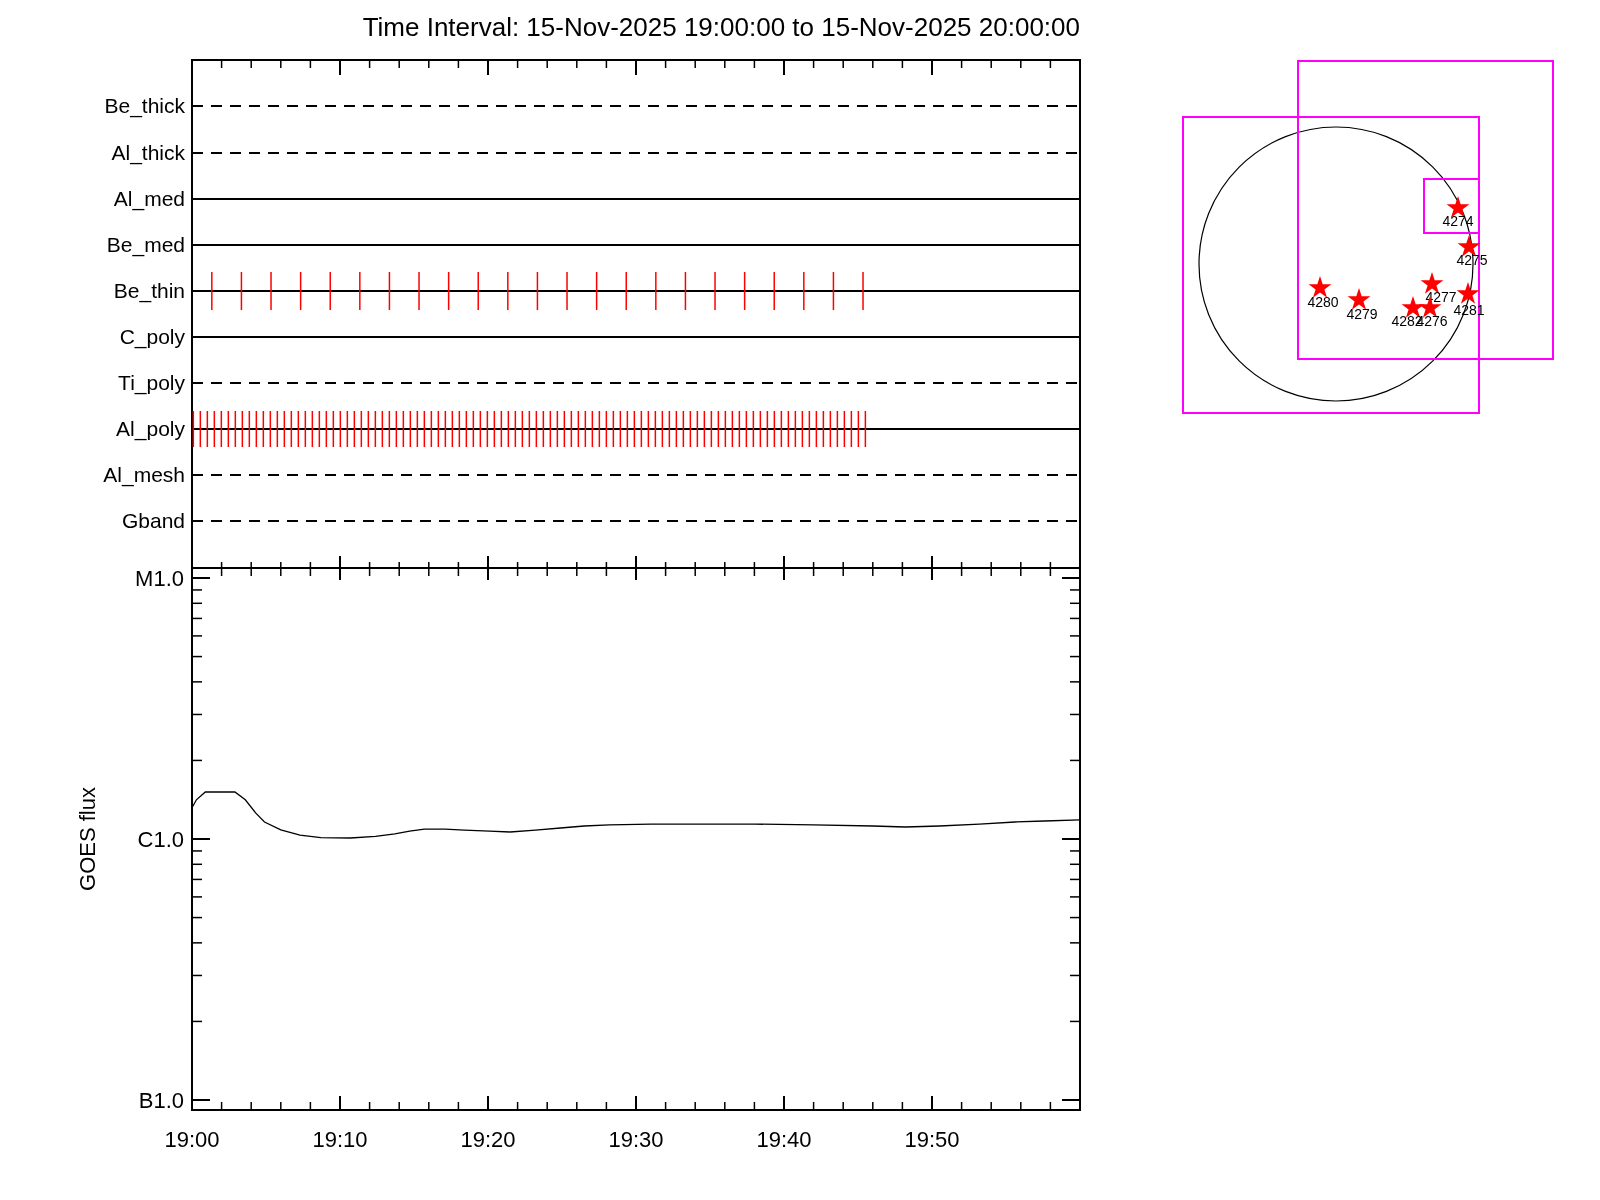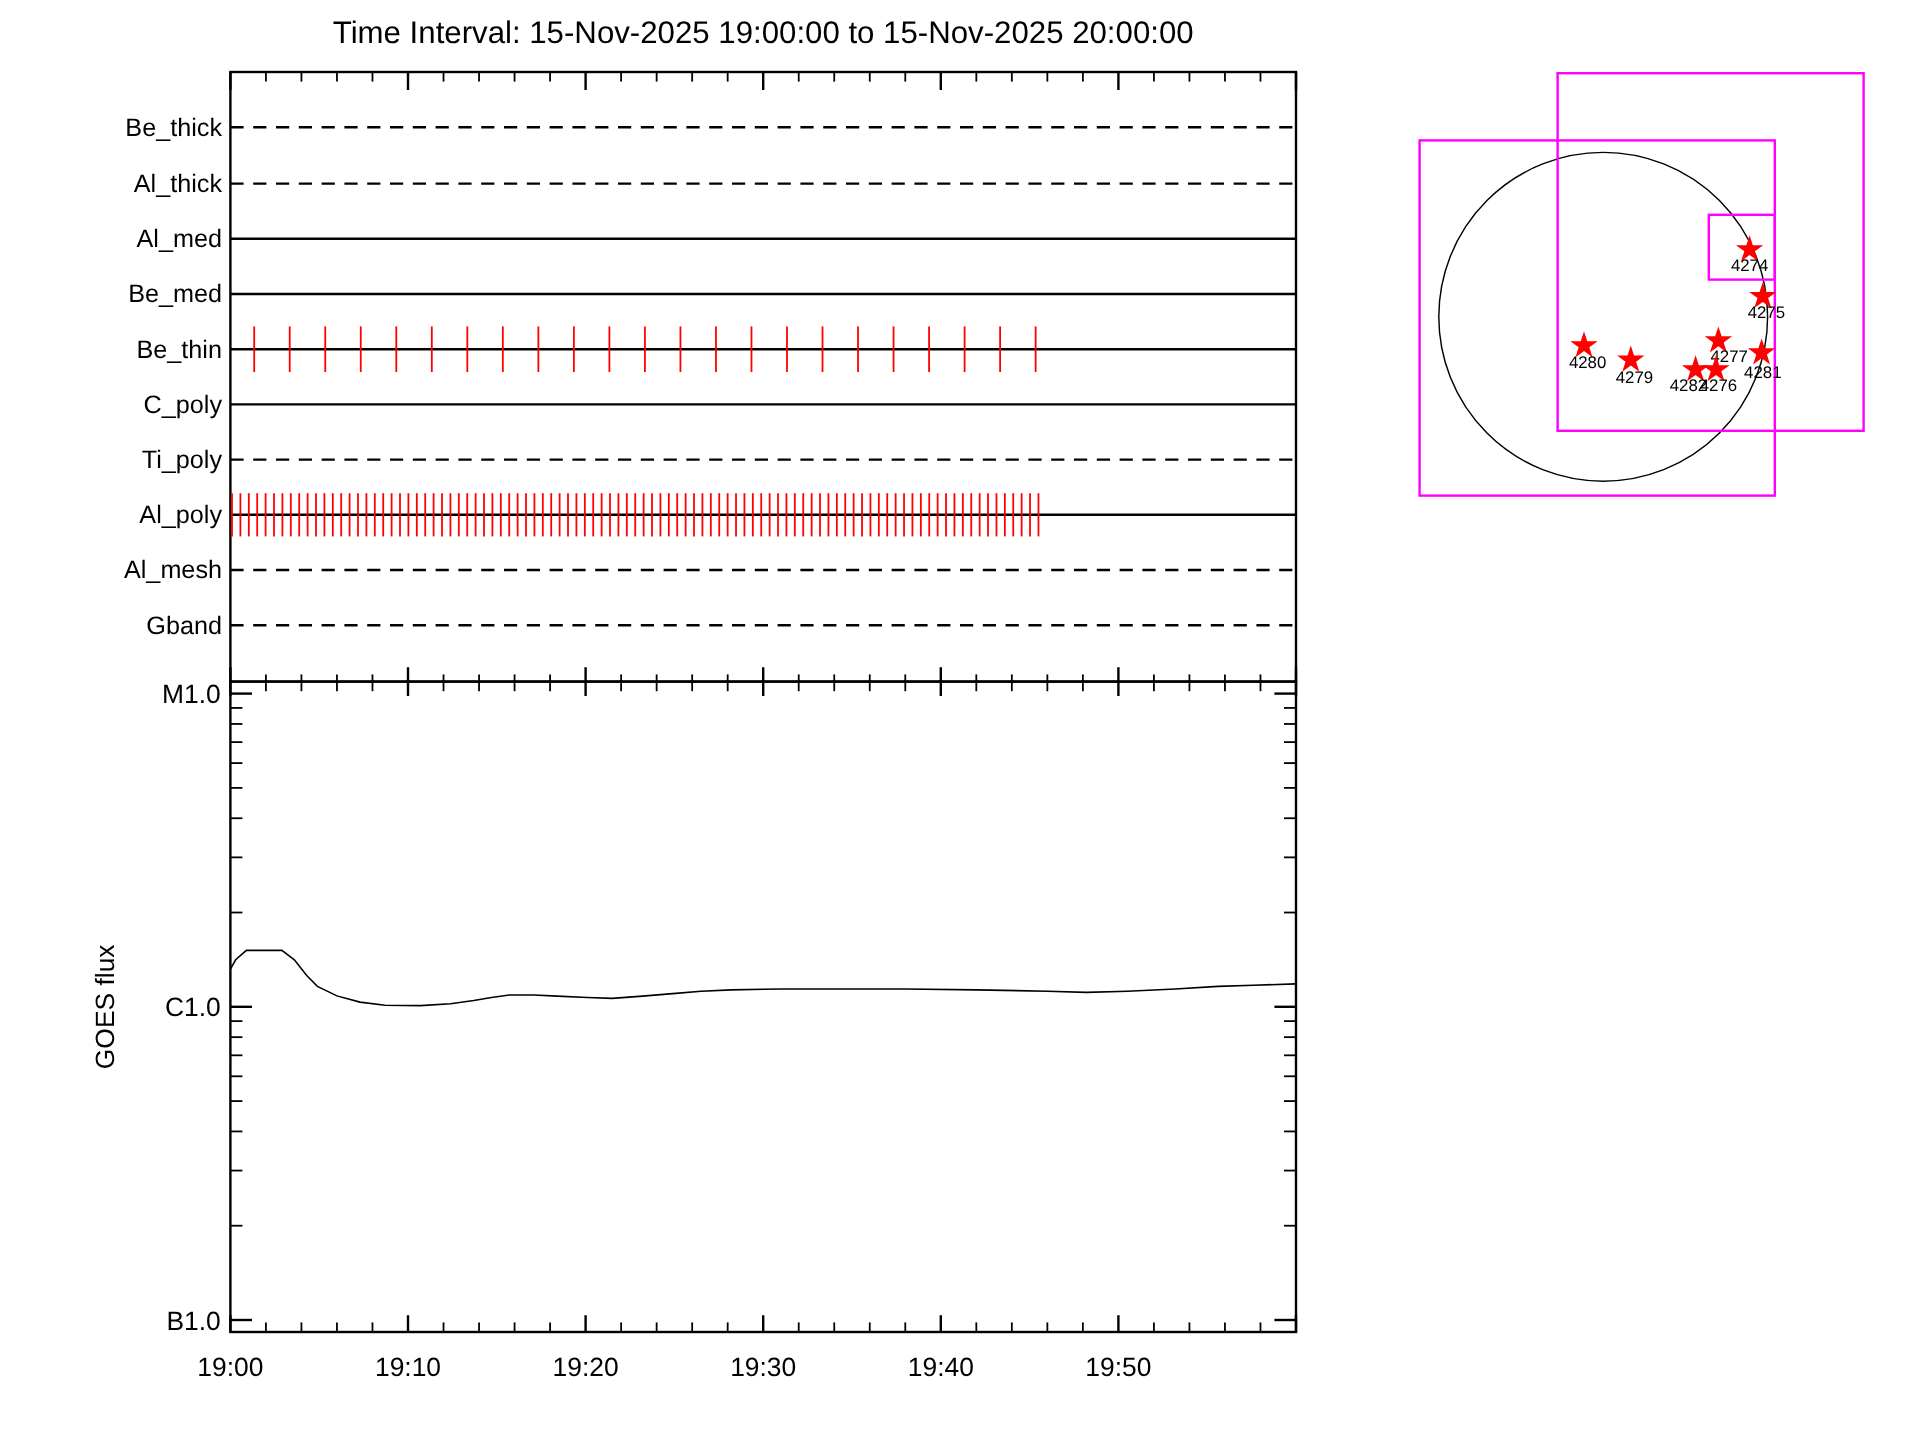--- a/index.html
+++ b/index.html
@@ -1,17 +1,17 @@
 <!DOCTYPE html>
 <html><head>
 <meta charset="utf-8">
 <style>
   html,body{margin:0;padding:0;background:#ffffff;}
   body{width:1600px;height:1200px;position:relative;font-family:"Liberation Sans","DejaVu Sans",sans-serif;}
-  #title{position:absolute;left:192px;top:12px;width:888px;text-align:center;
+  #title{position:absolute;left:192px;top:12px;width:888px;text-align:right;
          font-size:26px;color:#000;white-space:nowrap;}
   svg{position:absolute;left:0;top:0;}
   text{font-family:"Liberation Sans","DejaVu Sans",sans-serif;fill:#000;}
 </style>
 </head>
 <body>
 
 <div id="title">Time Interval: 15-Nov-2025 19:00:00 to 15-Nov-2025 20:00:00</div>
 
 <svg id="plot" width="1600" height="1200" viewBox="0 0 1600 1200">

